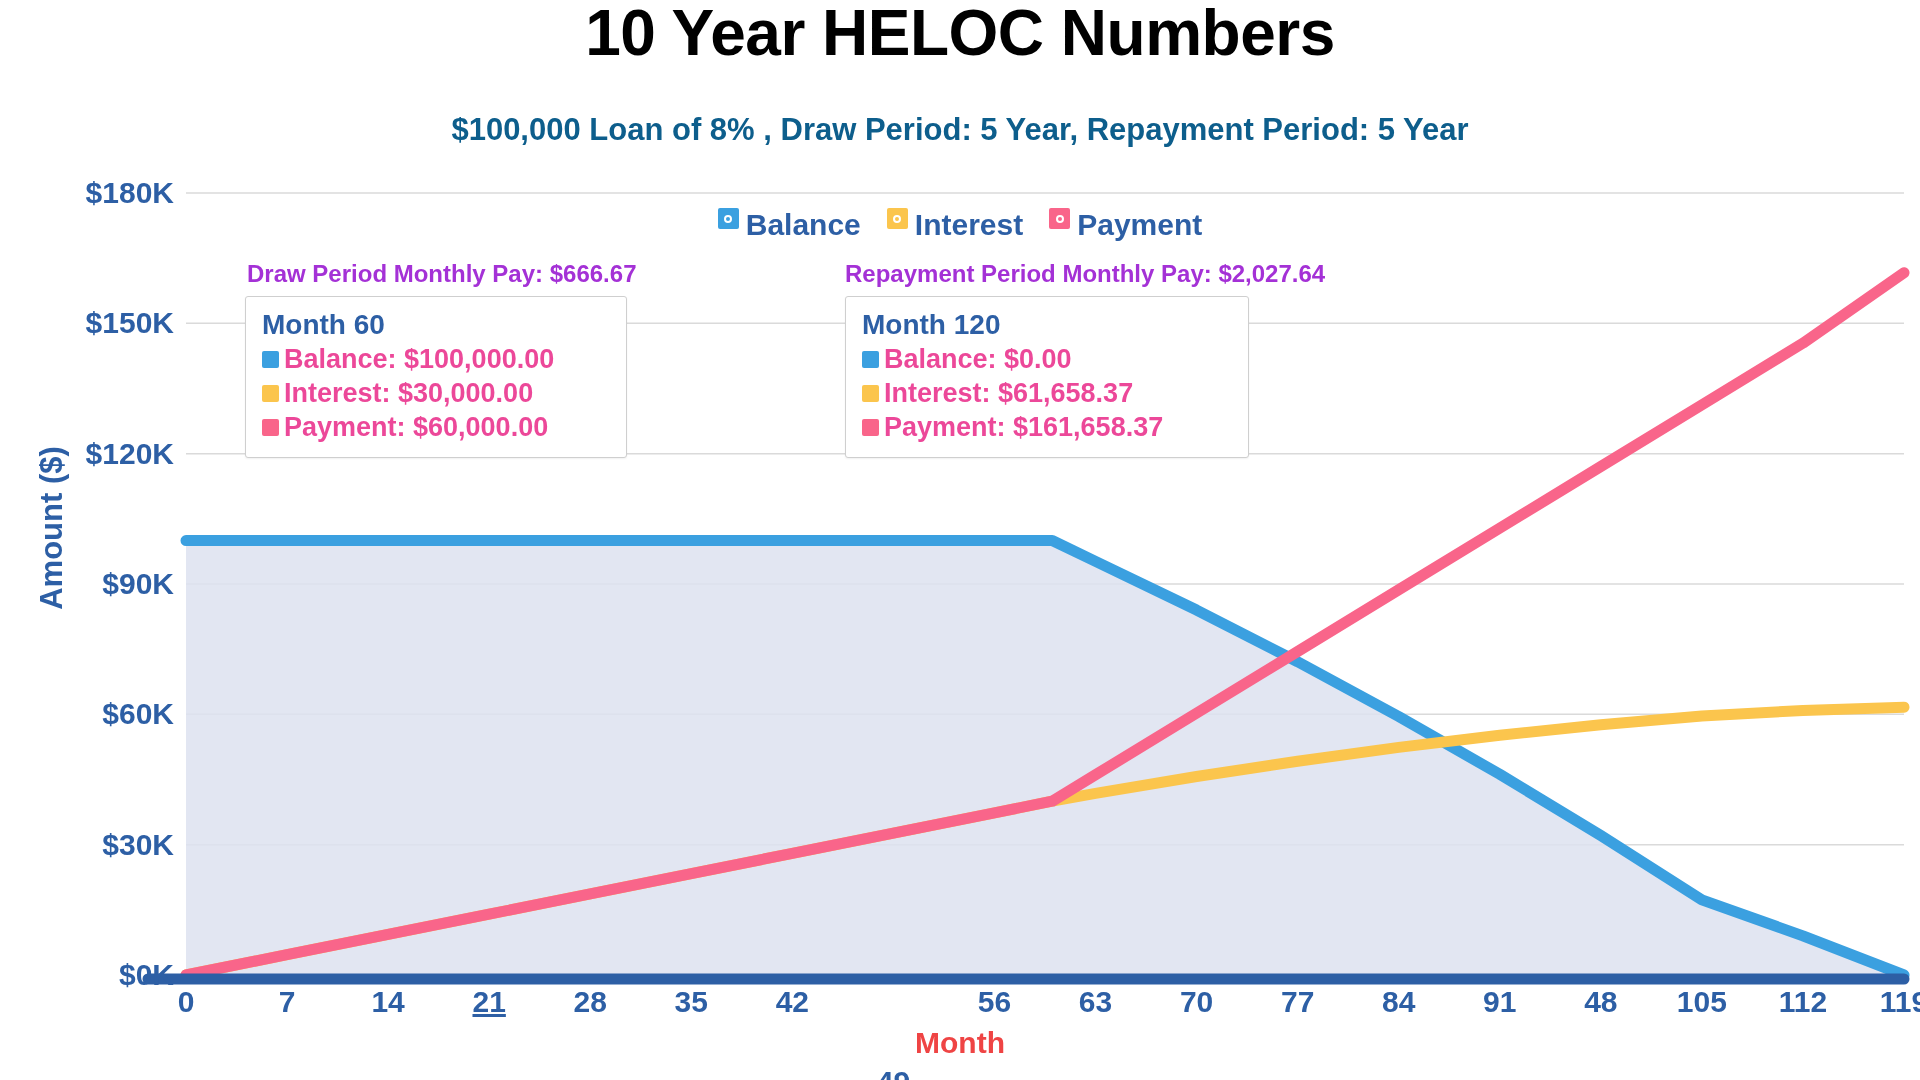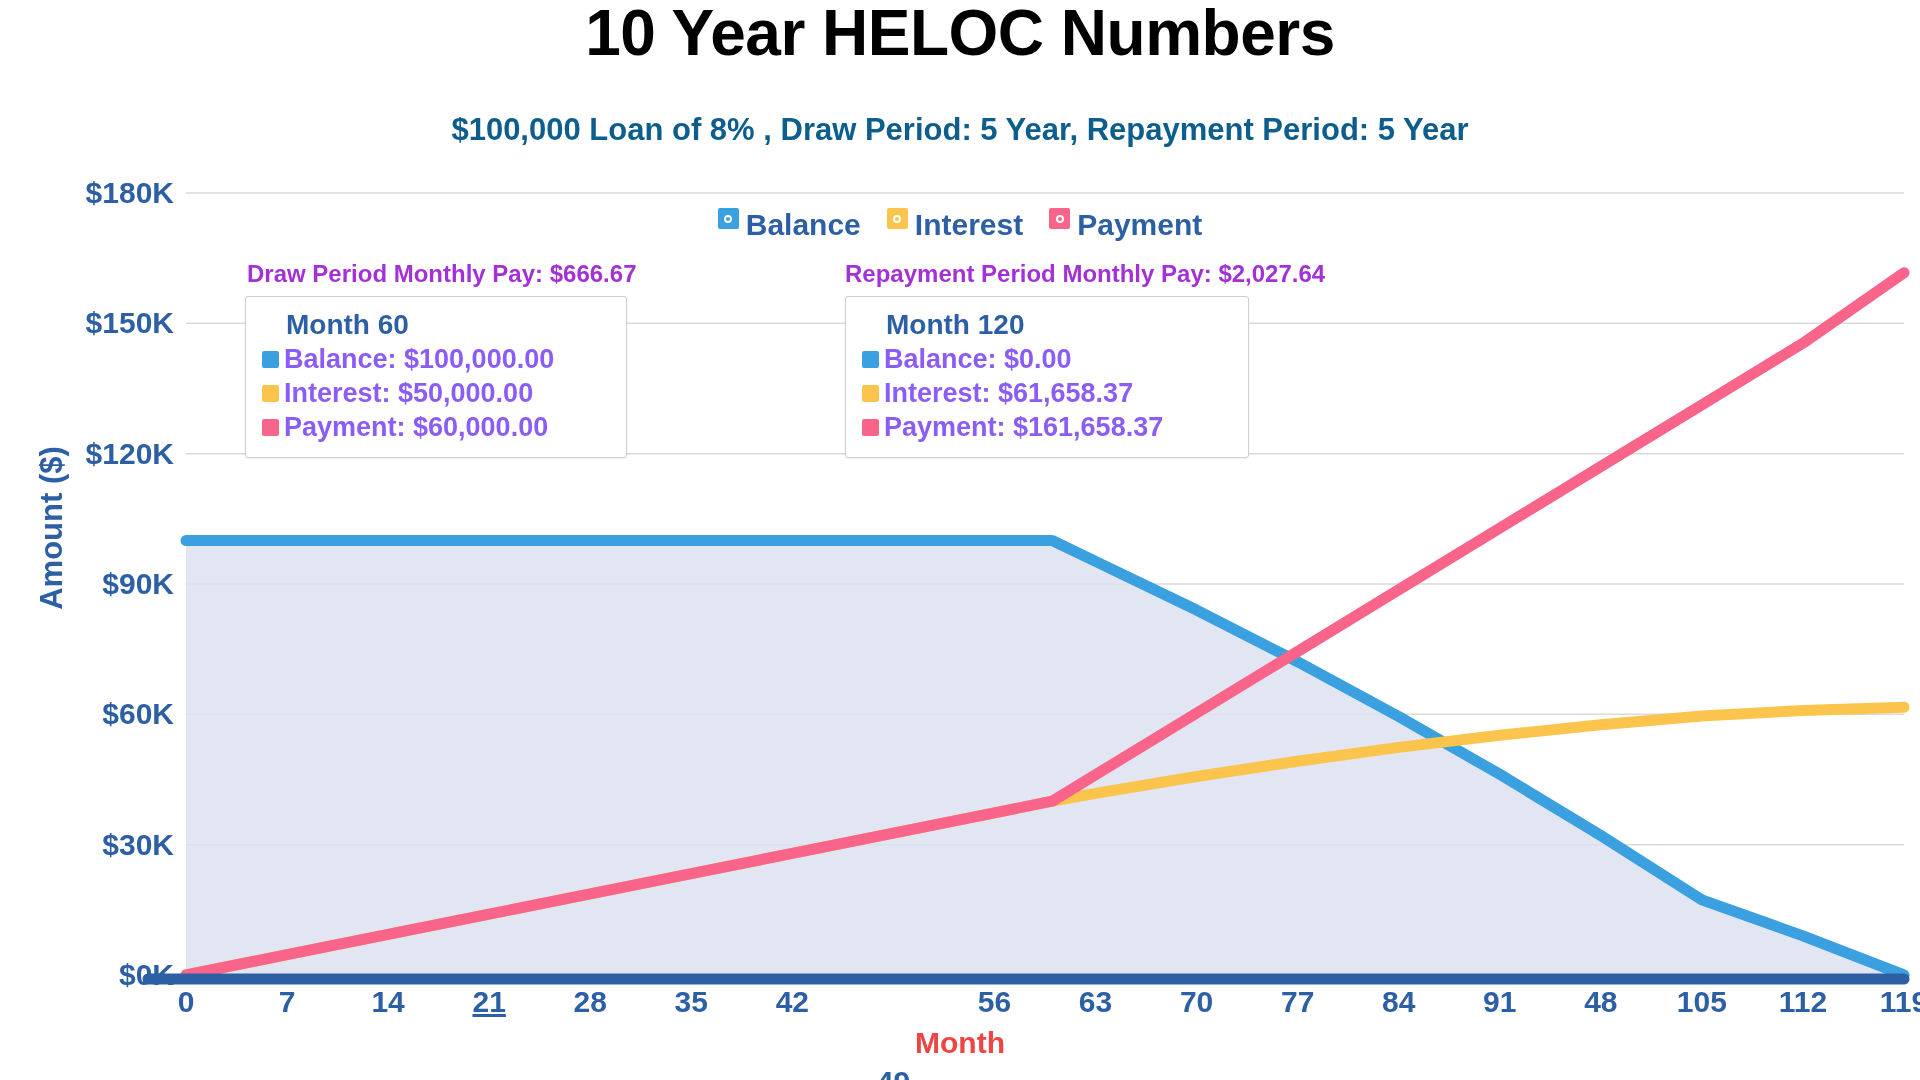--- a/index.html
+++ b/index.html
@@ -59,25 +59,25 @@
     background:#ffffff;
     border:1px solid #cfcfcf;
     border-radius:3px;
     padding:12px 16px 14px 16px;
     box-shadow:0 1px 2px rgba(0,0,0,.06);
   }
   #tooltip-month-60{left:245px;top:296px;width:348px;}
   #tooltip-month-120{left:845px;top:296px;width:370px;}
   .tt-title{
     font-size:28px;font-weight:bold;color:#2D5FA5;
-    margin-bottom:2px;white-space:nowrap;margin-left:24px;
+    margin-bottom:2px;white-space:nowrap;
   }
   .tt-row{display:flex;align-items:center;gap:5px;margin-top:3px;}
   .tt-swatch{width:17px;height:17px;border-radius:2px;flex:0 0 auto;}
-  .tt-text{font-size:27px;font-weight:bold;color:#8b5cf6;white-space:nowrap;}
+  .tt-text{font-size:27px;font-weight:bold;color:#ec4899;white-space:nowrap;}
 
   
   .y-axis-title{
     position:absolute;left:-38px;top:510px;width:180px;
     text-align:center;
     transform:rotate(-90deg);
     font-size:31px;font-weight:bold;color:#2D5FA5;
     white-space:nowrap;
   }
   .x-axis-title{
@@ -180,21 +180,21 @@
     </div>
 
   <div class="tooltip-card" id="tooltip-month-60">
     <div class="tt-title">Month 60</div>
     <div class="tt-row">
       <span class="tt-swatch" style="background:#3BA0E0"></span>
       <span class="tt-text">Balance: $100,000.00</span>
     </div>
     <div class="tt-row">
       <span class="tt-swatch" style="background:#FBC54D"></span>
-      <span class="tt-text">Interest: $50,000.00</span>
+      <span class="tt-text">Interest: $30,000.00</span>
     </div>
     <div class="tt-row">
       <span class="tt-swatch" style="background:#F9658A"></span>
       <span class="tt-text">Payment: $60,000.00</span>
     </div>
   </div>
 
   <div class="tooltip-card" id="tooltip-month-120">
     <div class="tt-title">Month 120</div>
     <div class="tt-row">

